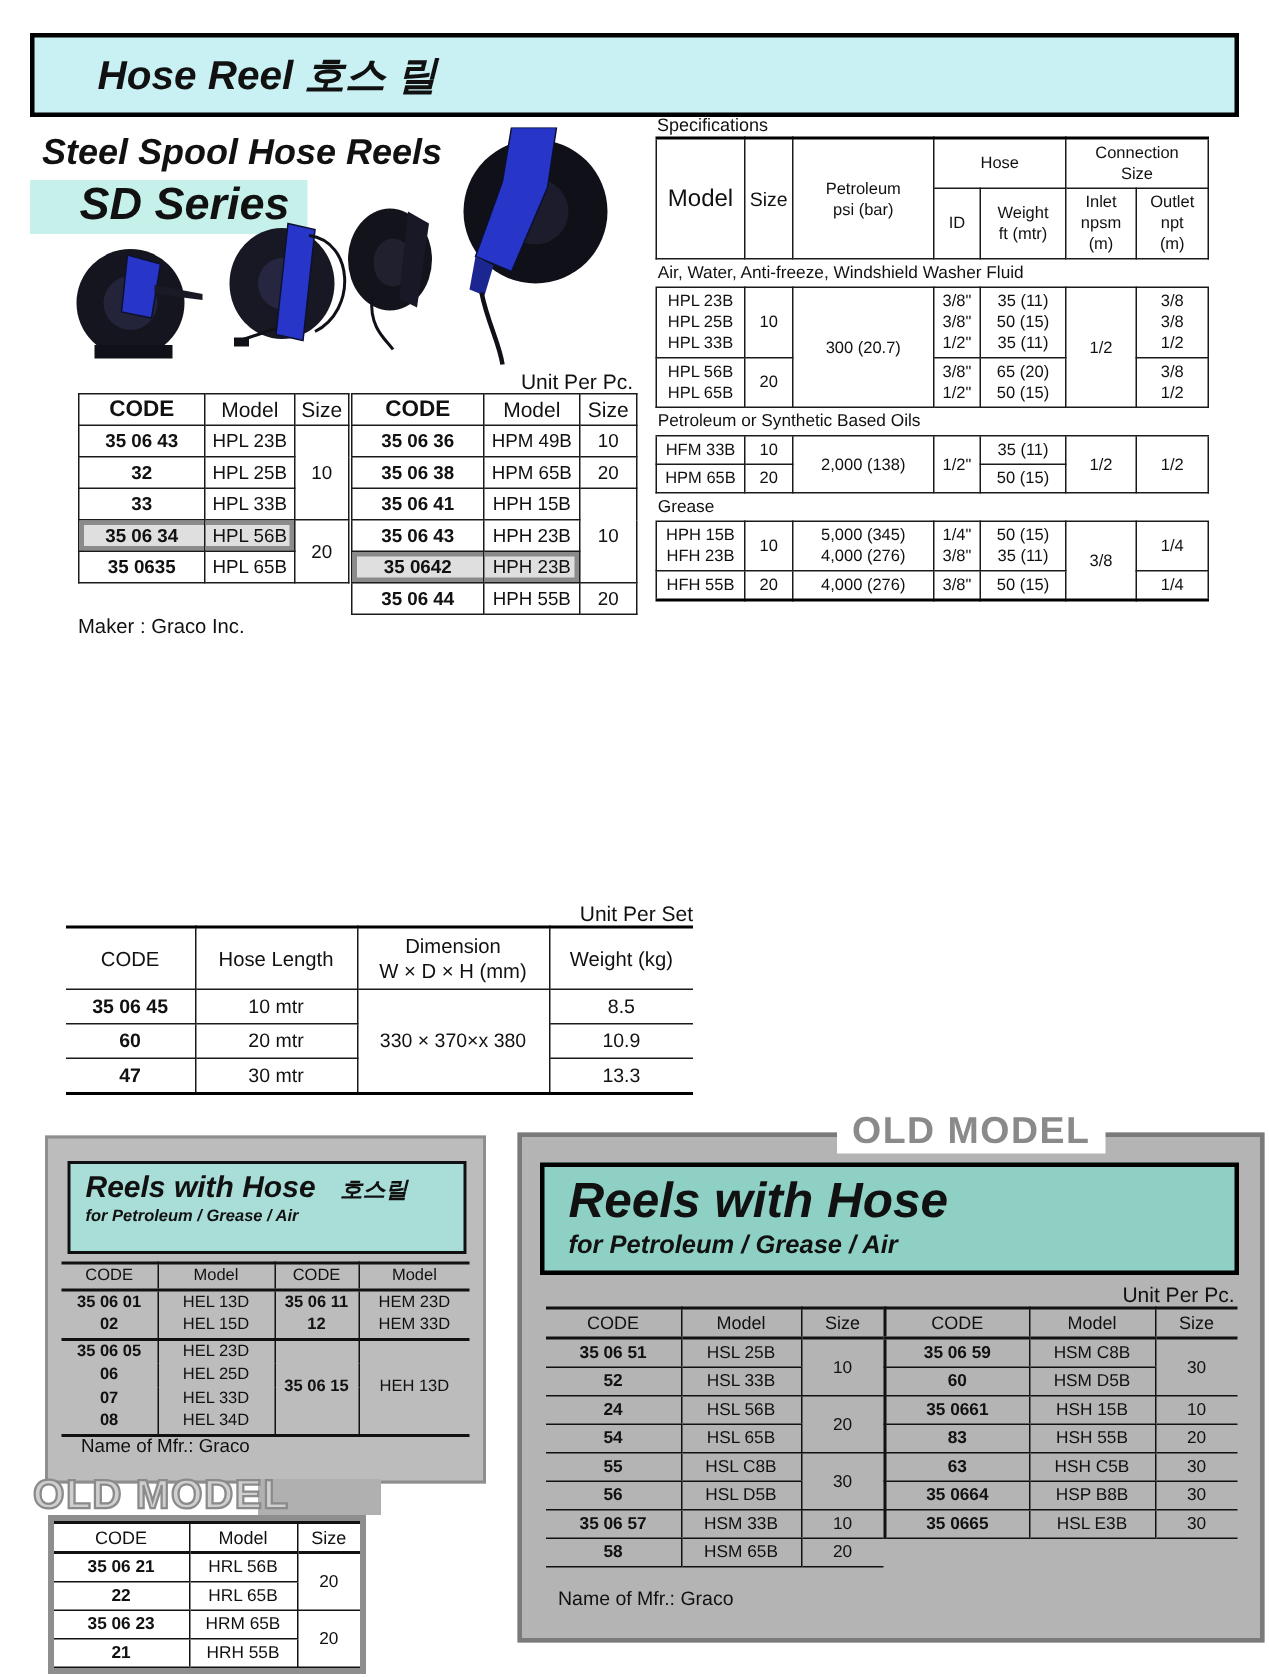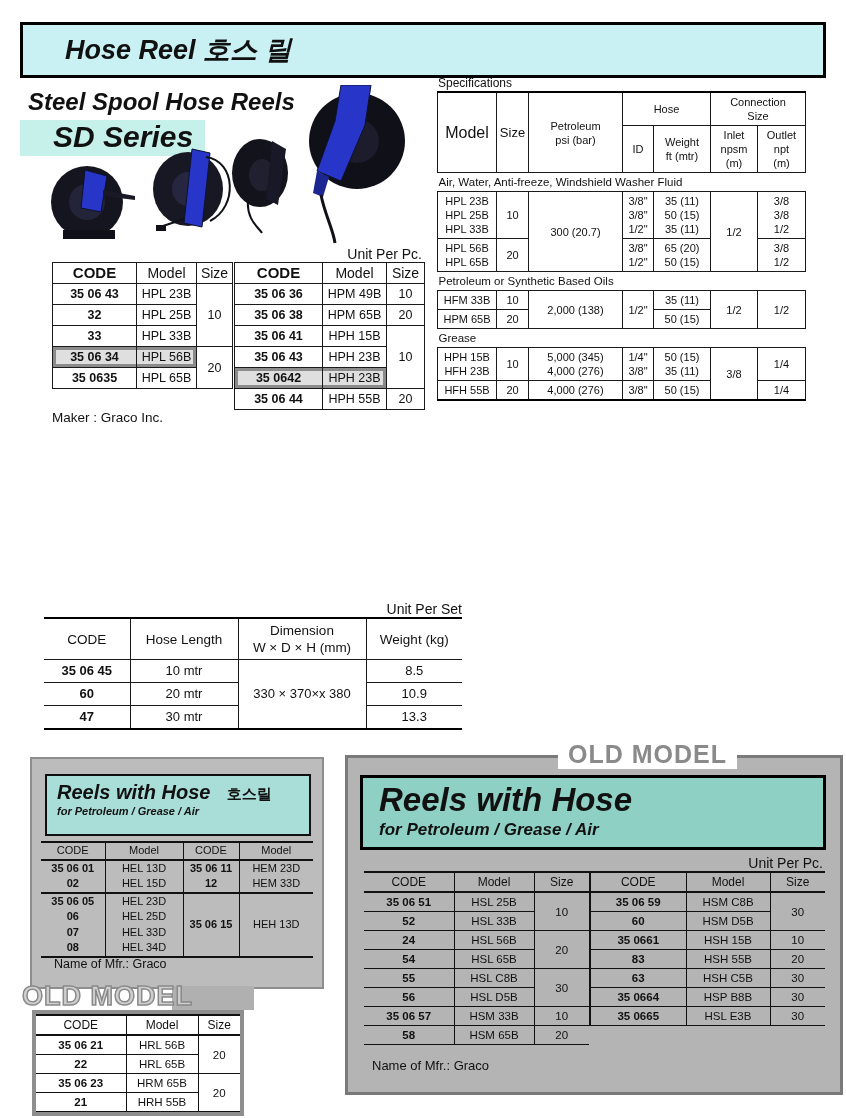--- a/index.html
+++ b/index.html
@@ -60,21 +60,21 @@
   .oxy-title { font-style:italic; font-weight:bold; font-size:25px; line-height:32px; }
   .oxy-kr { font-weight:bold; font-size:27px; line-height:36px; }
   .oxy-es { font-family:"Liberation Serif", serif; font-weight:bold; font-size:13px; line-height:18px; }
   .oxy-ja, .oxy-zh { font-family:"Liberation Serif", serif; font-size:13px; line-height:18px; }
 
   .graybox { background:#bcbcbc; border:2px solid #8e8e8e; }
   .graybox-big { background:#b4b4b4; border:3px solid #7a7a7a; }
   .teal-hdr-sm { background:#a9ddd8; border:2px solid #101010; padding:4px 0 0 10px; }
   .teal-hdr-lg { background:#8ed0c4; border:3px solid #000; padding:2px 0 0 16px; }
   .rwh-title-sm { font-style:italic; font-weight:bold; font-size:20px; line-height:24px; }
-  .rwh-kr-sm { font-weight:bold; font-size:15px; }
+  .rwh-kr-sm { font-weight:bold; font-size:15px; font-style:italic; }
   .rwh-sub-sm { font-style:italic; font-weight:bold; font-size:11px; line-height:14px; }
   .rwh-title-lg { font-style:italic; font-weight:bold; font-size:33px; line-height:40px; }
   .rwh-sub-lg { font-style:italic; font-weight:bold; font-size:17px; line-height:20px; }
   .mfr { font-size:12.5px; }
   .oldmodel-l { font-weight:bold; font-size:27px; color:#cfcfcf; -webkit-text-stroke:1.5px #8a8a8a; letter-spacing:1px; }
   .oldmodel-r { font-weight:bold; font-size:25px; color:#8a8a8a; background:#fff; padding:0 10px; letter-spacing:1px; }
   .swatch { background:#b0b0b0; }
 </style>
 </head>
 <body>

